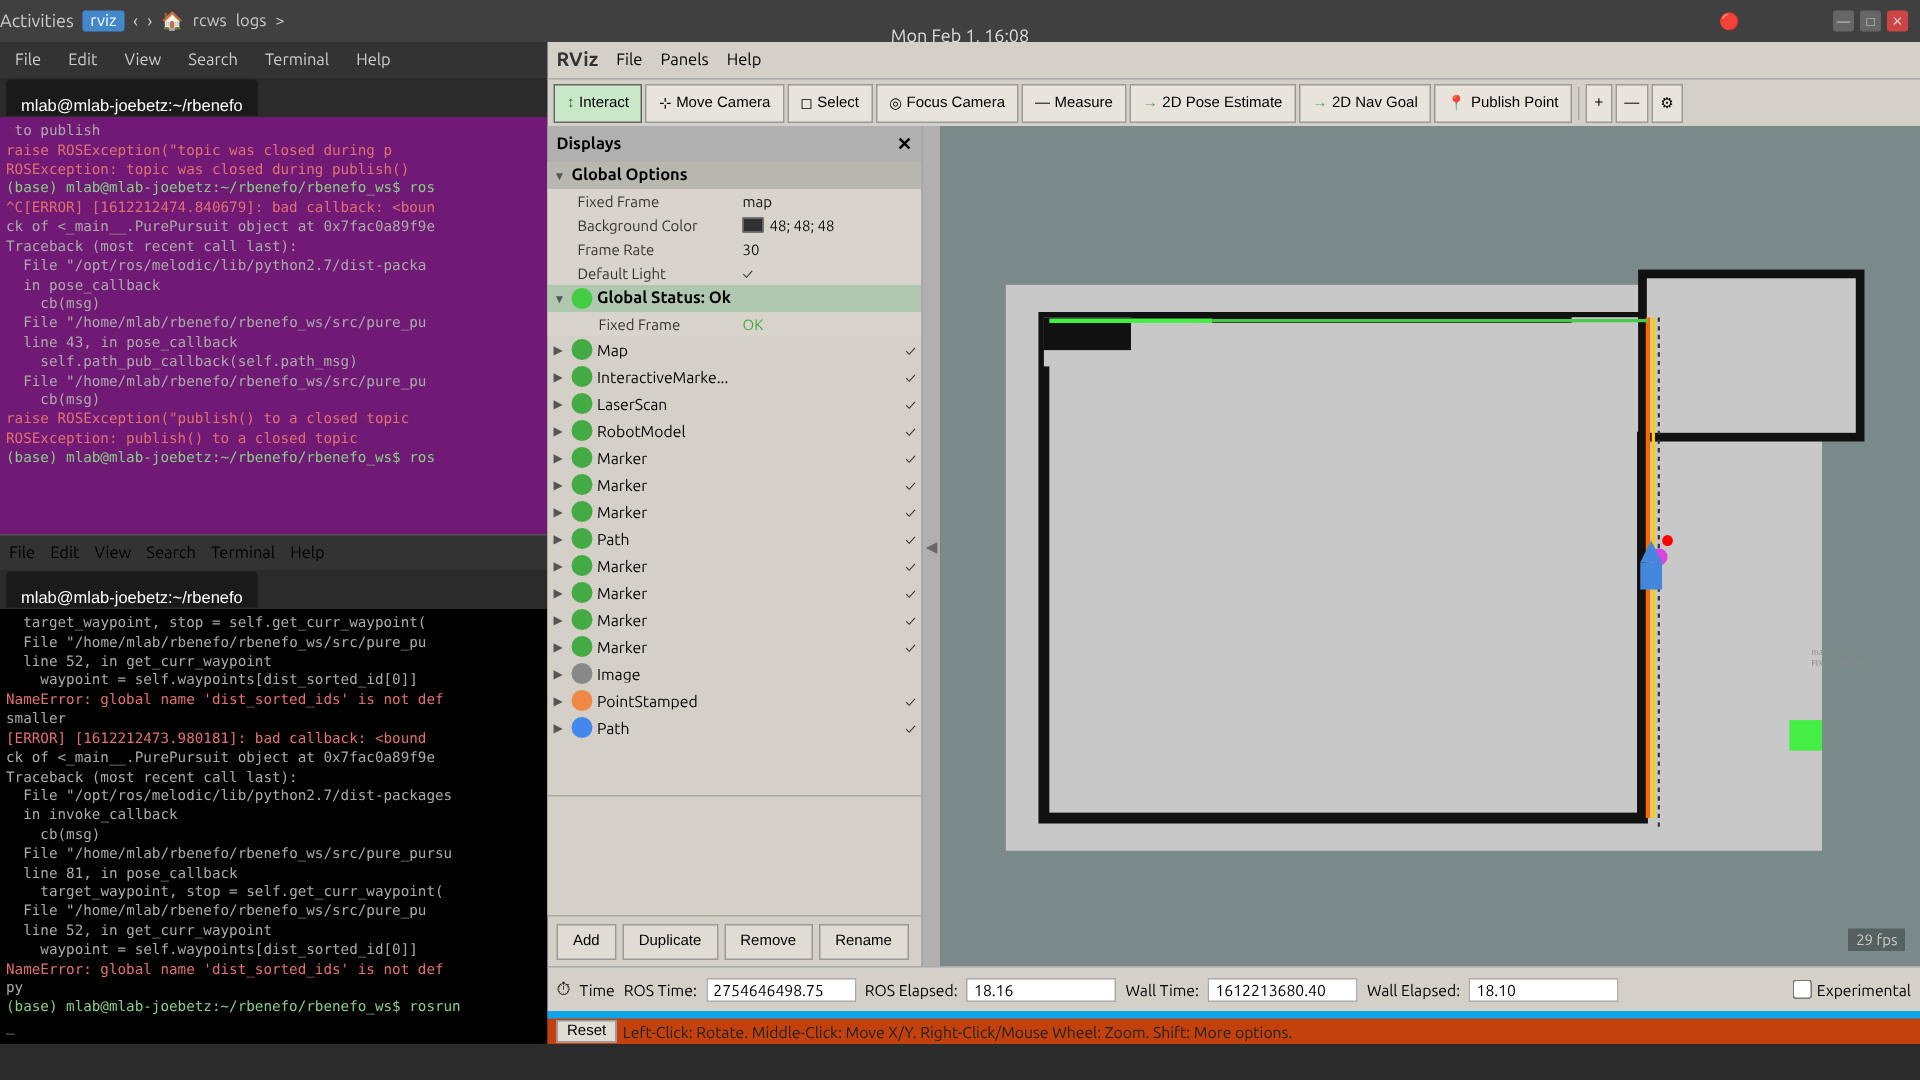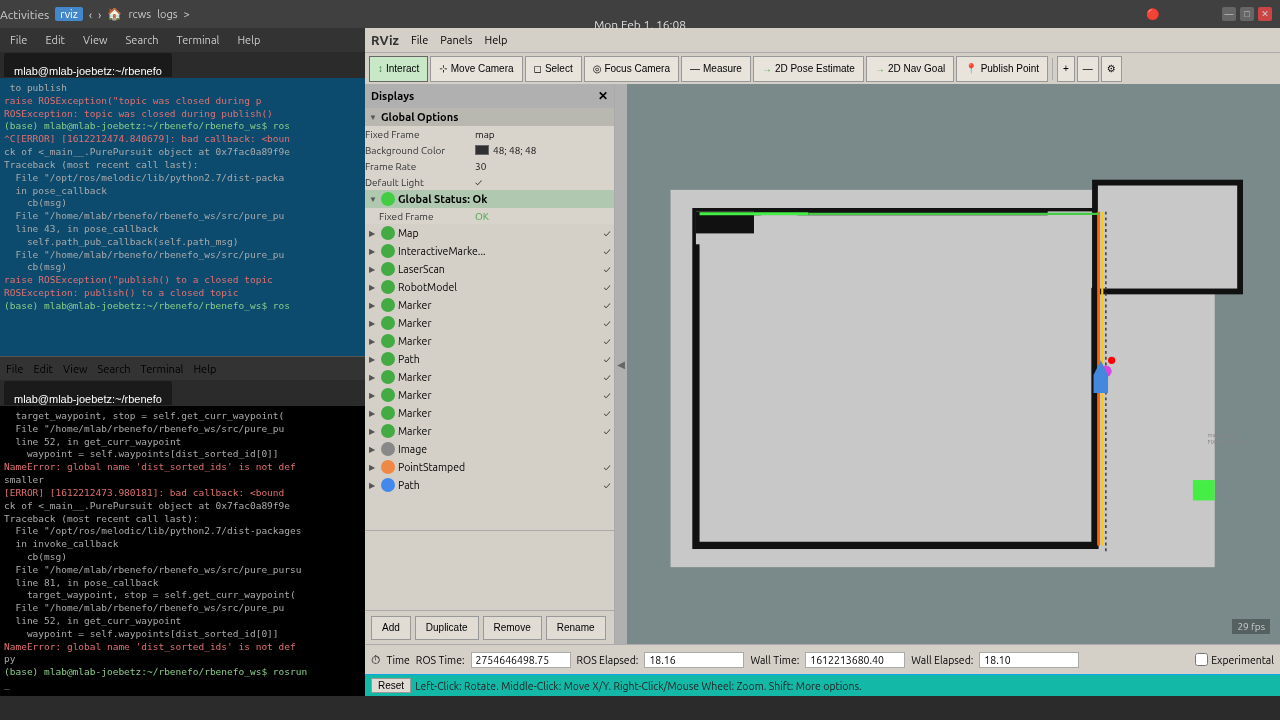--- a/index.html
+++ b/index.html
@@ -82,21 +82,21 @@
       border: none;
       padding: 12px 10px;
       font-size: 11px;
       cursor: pointer;
       border-radius: 3px 3px 0 0;
     }
     .tab-btn.active { background: #1a1a1a; color: #fff; }
 
     #terminal-content {
       flex: 1;
-      background: #0c4a6e;
+      background: #701a75;
       color: #aaa;
       font-family: monospace;
       font-size: 9.5px;
       padding: 4px;
       overflow: hidden;
       line-height: 1.35;
     }
     .terminal-line { white-space: pre-wrap; word-break: break-all; }
     .terminal-line.error { color: #e07070; }
     .terminal-line.prompt { color: #88cc88; }
@@ -238,20 +238,21 @@
       text-align: center;
       color: #333;
       font-size: 10px;
     }
 
     
     .prop-item {
       height: 16px;
       display: flex;
       align-items: center;
+      padding-left: 20px;
       font-size: 10px;
       background: #d8d4cc;
     }
     .prop-label { width: 110px; color: #333; flex-shrink: 0; }
     .prop-value { color: #111; flex: 1; }
     .prop-color-swatch {
       width: 14px; height: 10px;
       background: #303030;
       border: 1px solid #666;
       margin-right: 4px;
@@ -323,22 +324,22 @@
     #status-bar .experimental {
       margin-left: auto;
       display: flex;
       align-items: center;
       gap: 3px;
     }
 
     
     #msg-bar {
       height: 22px;
-      background: #14b8a6;
-      border-top: 1px solid #0ea5e9;
+      background: #c2410c;
+      border-top: 5px solid #0ea5e9;
       display: flex;
       align-items: center;
       padding: 0 6px;
       font-size: 10.5px;
       color: #222;
       gap: 4px;
     }
     .msg-bar-btn {
       background: #e0dcd4;
       border: 1px solid #999;

